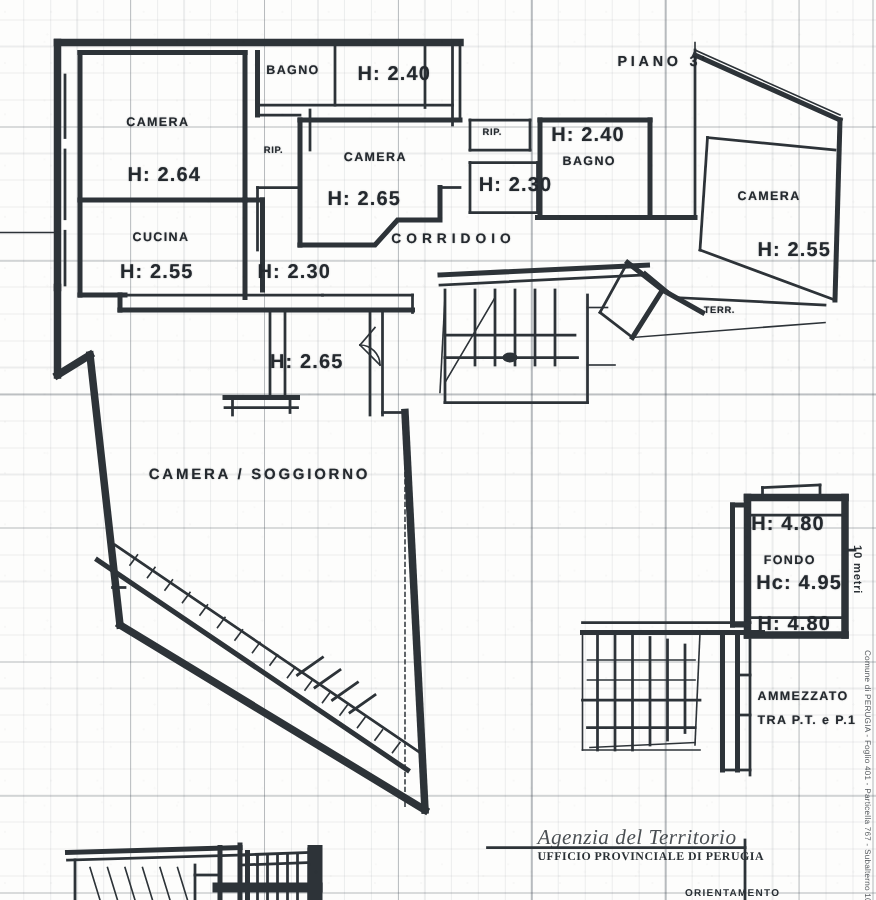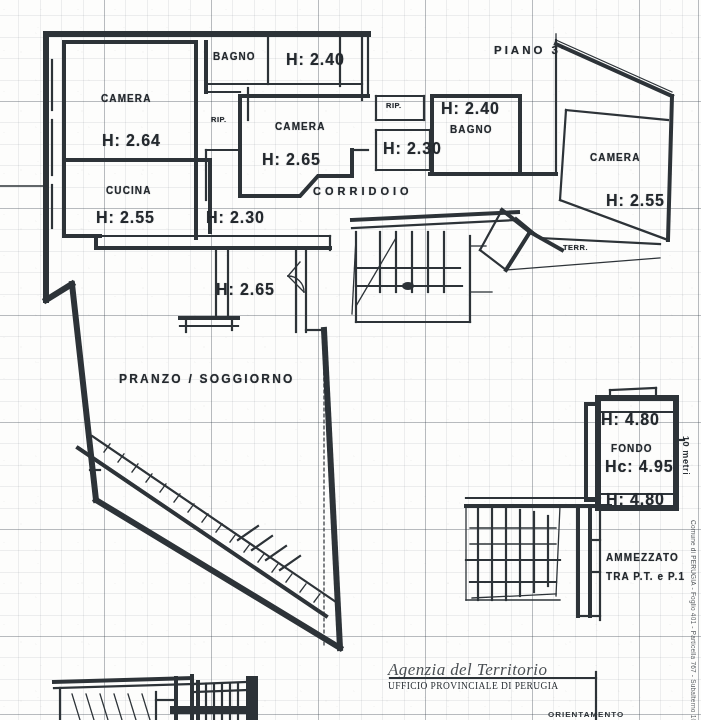--- a/index.html
+++ b/index.html
@@ -52,27 +52,27 @@
     text-shadow:0 0 1px rgba(40,46,52,.55);
   }
   .lbl.room{font-size:10px;letter-spacing:1.1px;}
   .lbl.h{font-size:16px;letter-spacing:.9px;}
   .lbl.tiny{font-size:7.5px;letter-spacing:.5px;text-align:right;}
   .lbl.mid{font-size:11px;letter-spacing:1.4px;text-align:center;}
   .lbl.piano{font-size:11.5px;letter-spacing:3px;}
   .lbl.spaced{letter-spacing:4px;}
   .lbl.big{font-size:12px;letter-spacing:2.2px;}
 
-  .stamp{position:absolute;color:#2b3136;}
+  .stamp{position:absolute;color:#2b3136;margin-left:42px;}
   .stamp .script{
     font-family:"Liberation Serif",serif;font-style:italic;font-size:17px;
     letter-spacing:.4px;opacity:.85;
   }
   .stamp .office{
-    font-family:"Liberation Serif",serif;font-weight:400;font-size:9.5px;
+    font-family:"Liberation Serif",serif;font-weight:700;font-size:9.5px;
     letter-spacing:.4px;margin-top:1px;
   }
   .vert{
     position:absolute;transform-origin:0 0;transform:rotate(90deg);
     white-space:nowrap;color:#2b3136;font-family:"Liberation Sans",sans-serif;
   }
   .vert.scale{font-size:9px;font-weight:700;letter-spacing:.6px;}
   .vert.meta{font-size:6.5px;letter-spacing:.2px;opacity:.8;}
   .orient{
     position:absolute;font-family:"Liberation Sans",sans-serif;font-weight:700;
@@ -348,21 +348,21 @@
   <div class="lbl h" style="left:383px;top:140px;">H: 2.30</div>
 
   <div class="lbl room" style="left:590px;top:152px;">CAMERA</div>
   <div class="lbl h" style="left:606px;top:192px;">H: 2.55</div>
 
   <div class="lbl mid spaced" style="left:313px;top:185px;">CORRIDOIO</div>
 
   <div class="lbl h" style="left:206px;top:209px;">H: 2.30</div>
   <div class="lbl h" style="left:216px;top:281px;">H: 2.65</div>
 
-  <div class="lbl big" style="left:119px;top:372px;">PRANZO / SOGGIORNO</div>
+  <div class="lbl big" style="left:119px;top:372px;">CAMERA / SOGGIORNO</div>
 
   <div class="lbl tiny" style="left:520px;top:243px;margin-left:43px;">TERR.</div>
 
   <div class="lbl h" style="left:601px;top:411px;">H: 4.80</div>
   <div class="lbl room" style="left:611px;top:443px;">FONDO</div>
   <div class="lbl h" style="left:605px;top:458px;">Hc: 4.95</div>
   <div class="lbl h" style="left:606px;top:491px;">H: 4.80</div>
 
   <div class="lbl room" style="left:606px;top:552px;">AMMEZZATO</div>
   <div class="lbl room" style="left:606px;top:571px;">TRA P.T. e P.1</div>

